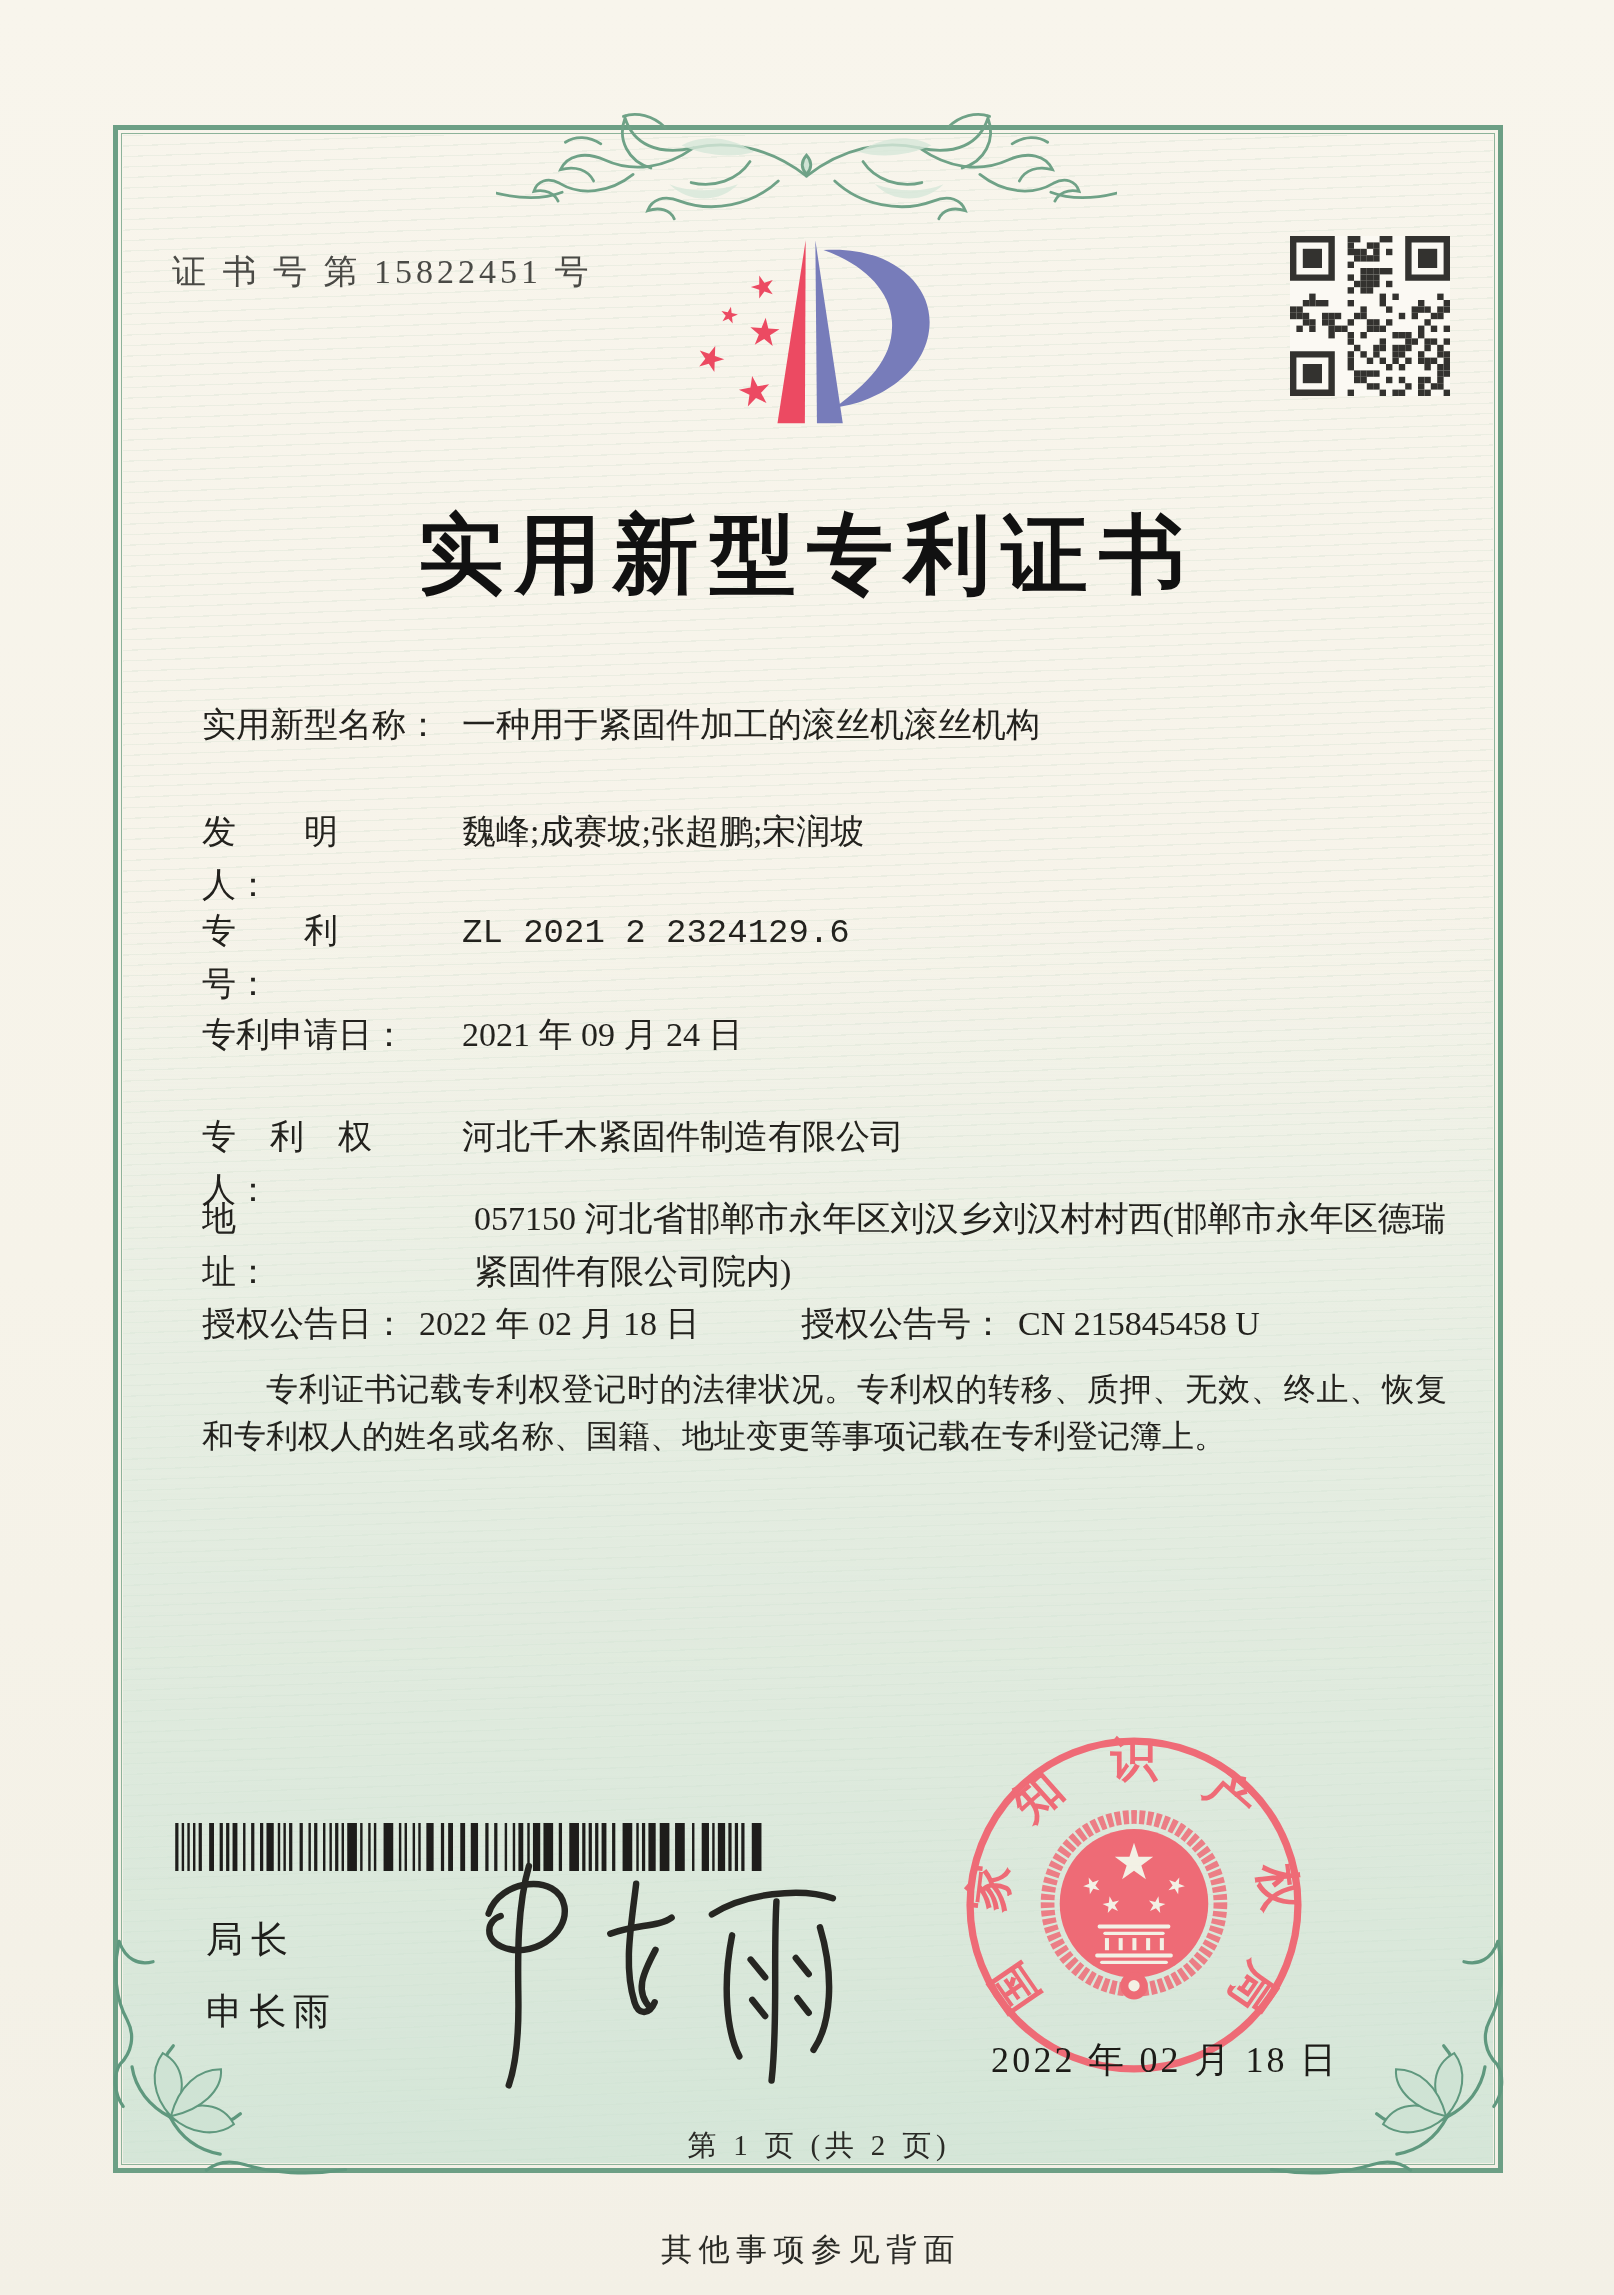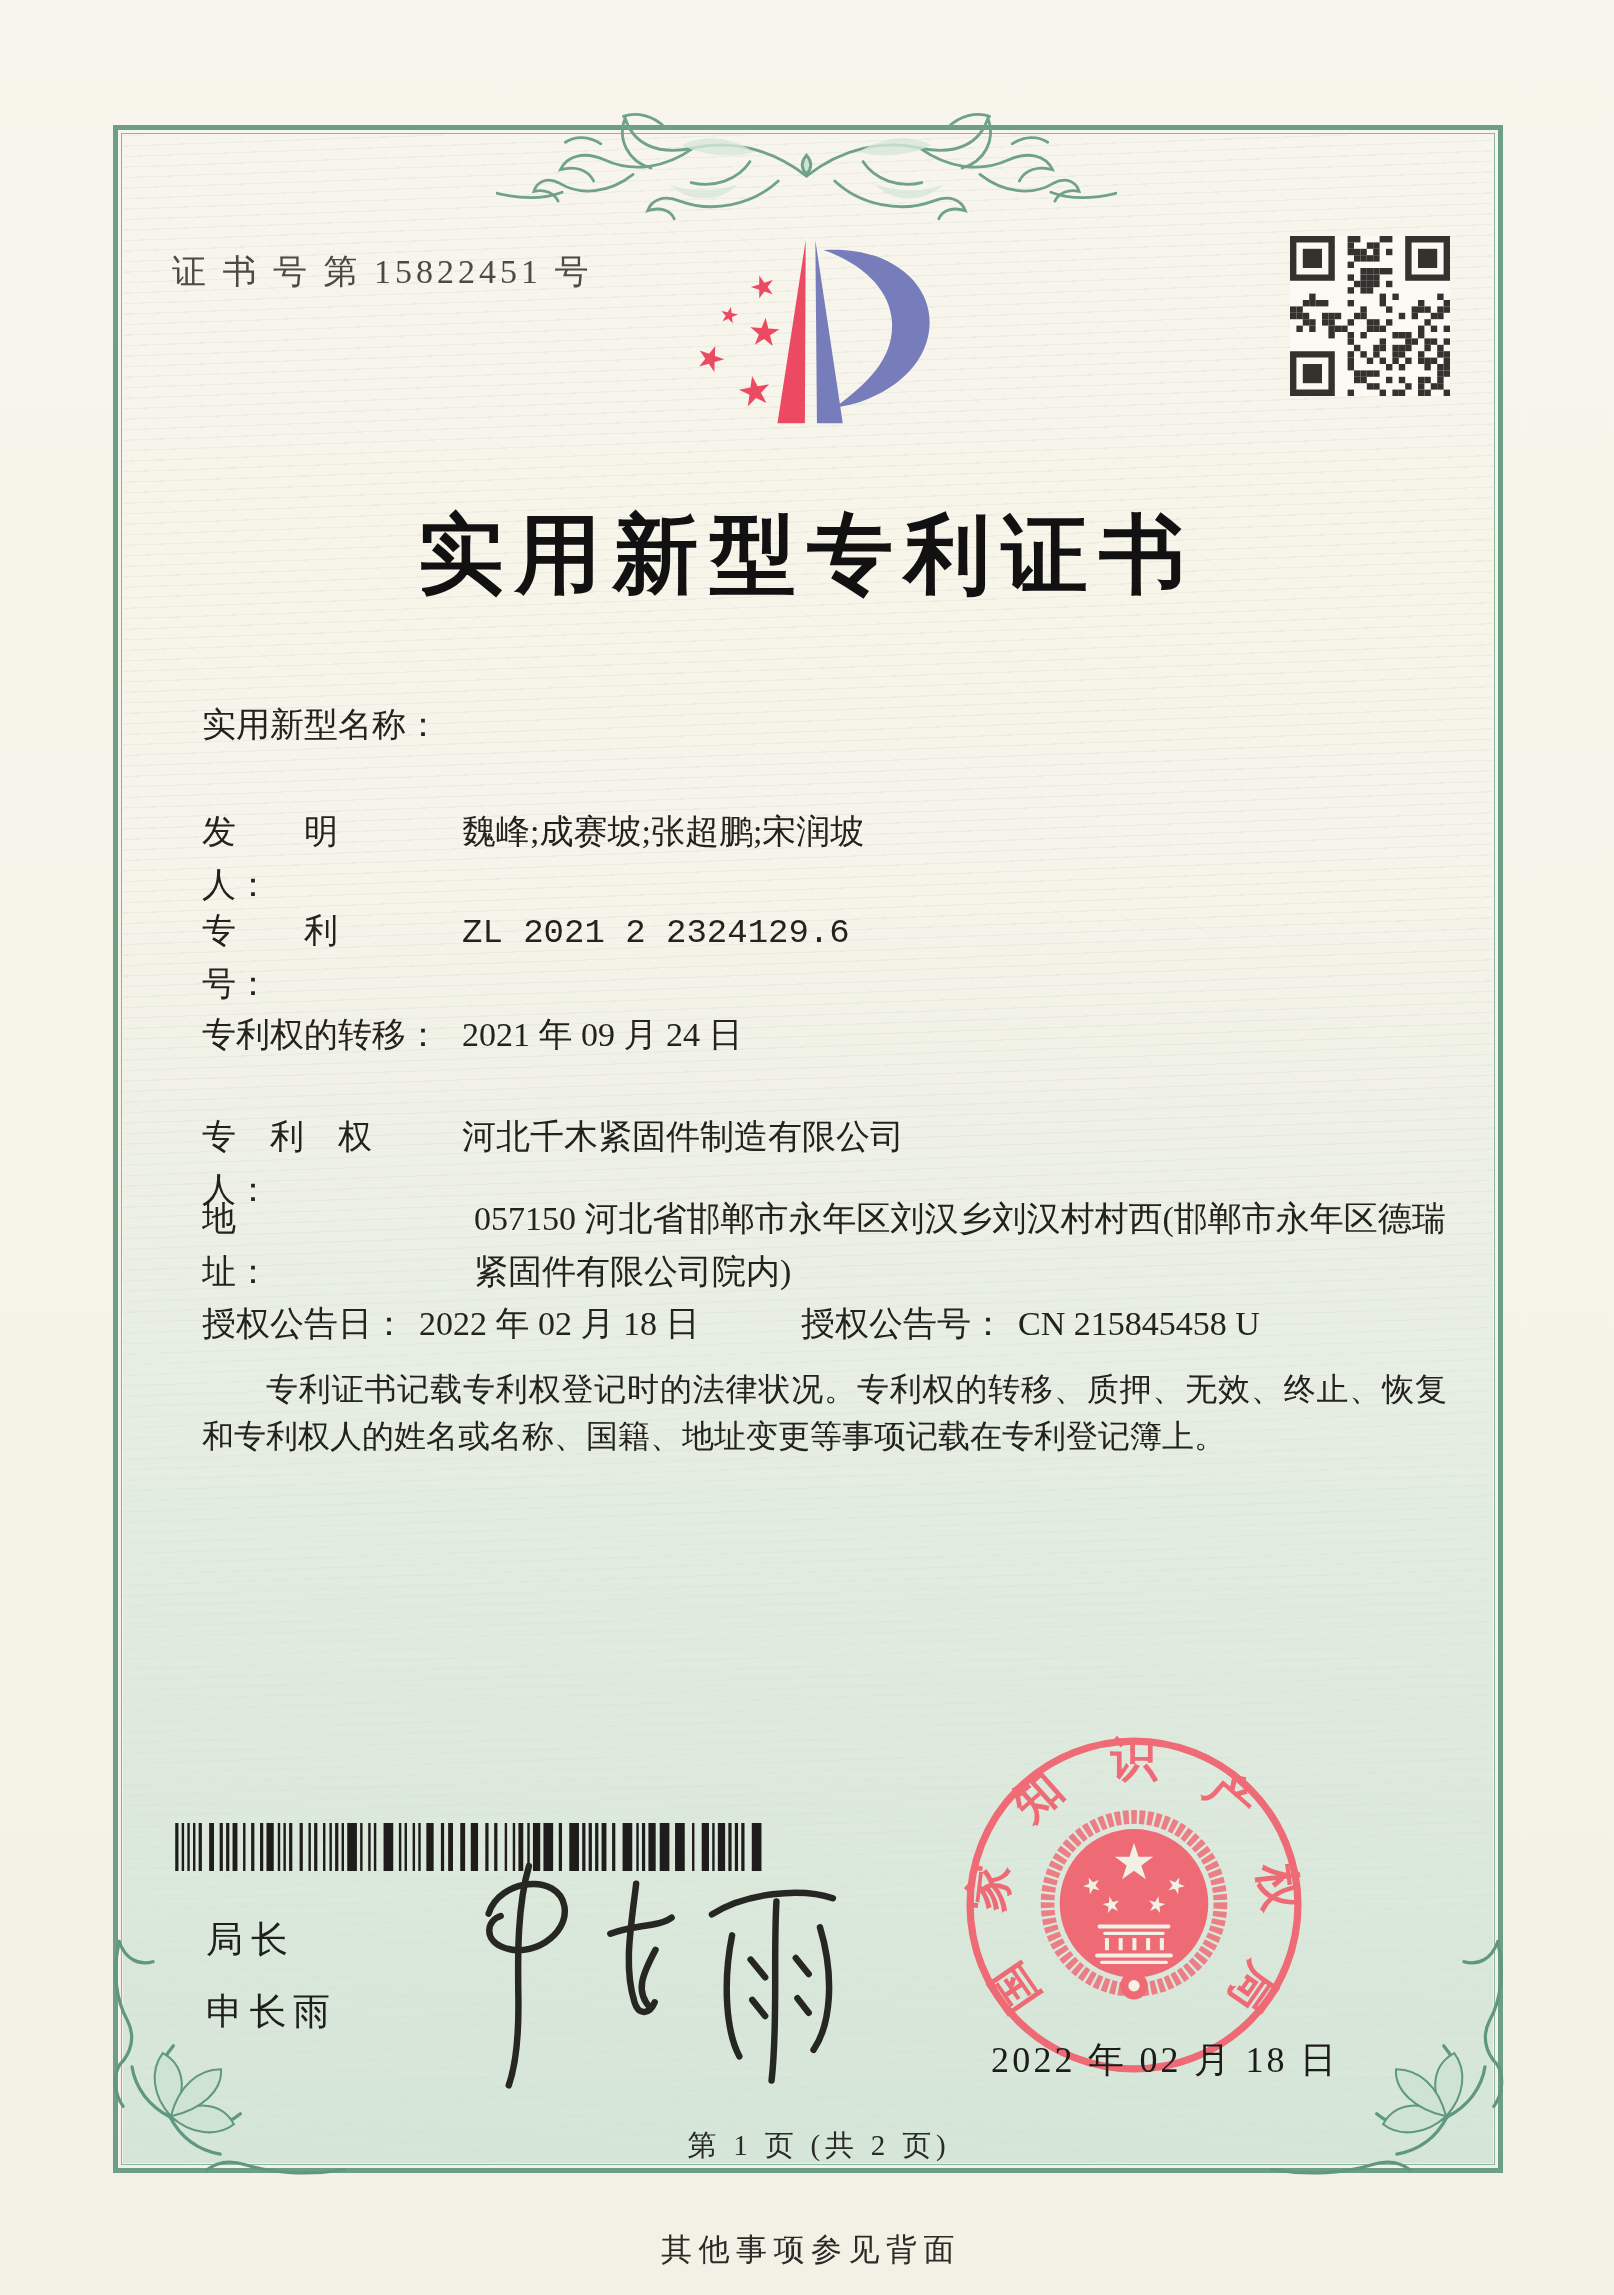--- a/index.html
+++ b/index.html
@@ -342,31 +342,32 @@
         <rect x="160" y="16" width="24" height="24"></rect>
         <path fill-rule="evenodd" d="M0,144h56v56h-56Z M8,152v40h40v-40Z"></path>
         <rect x="16" y="160" width="24" height="24"></rect>
       </g>
     </svg>
 
   <div class="title">实用新型专利证书</div>
 
   <div class="field-row row-name">
     <span class="field-label">实用新型名称：</span>
+    <span class="field-value">一种用于紧固件加工的滚丝机滚丝机构</span>
   </div>
   <div class="field-row row-inventors">
     <span class="field-label">发　　明　　人：</span>
     <span class="field-value">魏峰;成赛坡;张超鹏;宋润坡</span>
   </div>
   <div class="field-row row-patentno">
     <span class="field-label">专　　利　　号：</span>
     <span class="field-value">ZL 2021 2 2324129.6</span>
   </div>
   <div class="field-row row-filing">
-    <span class="field-label">专利权的转移：</span>
+    <span class="field-label">专利申请日：</span>
     <span class="field-value">2021 年 09 月 24 日</span>
   </div>
   <div class="field-row row-patentee">
     <span class="field-label">专　利　权　人：</span>
     <span class="field-value">河北千木紧固件制造有限公司</span>
   </div>
   <div class="field-row row-address">
     <span class="field-label">地　　　　　址：</span>
     <span class="field-value">057150 河北省邯郸市永年区刘汉乡刘汉村村西(邯郸市永年区德瑞紧固件有限公司院内)</span>
   </div>

